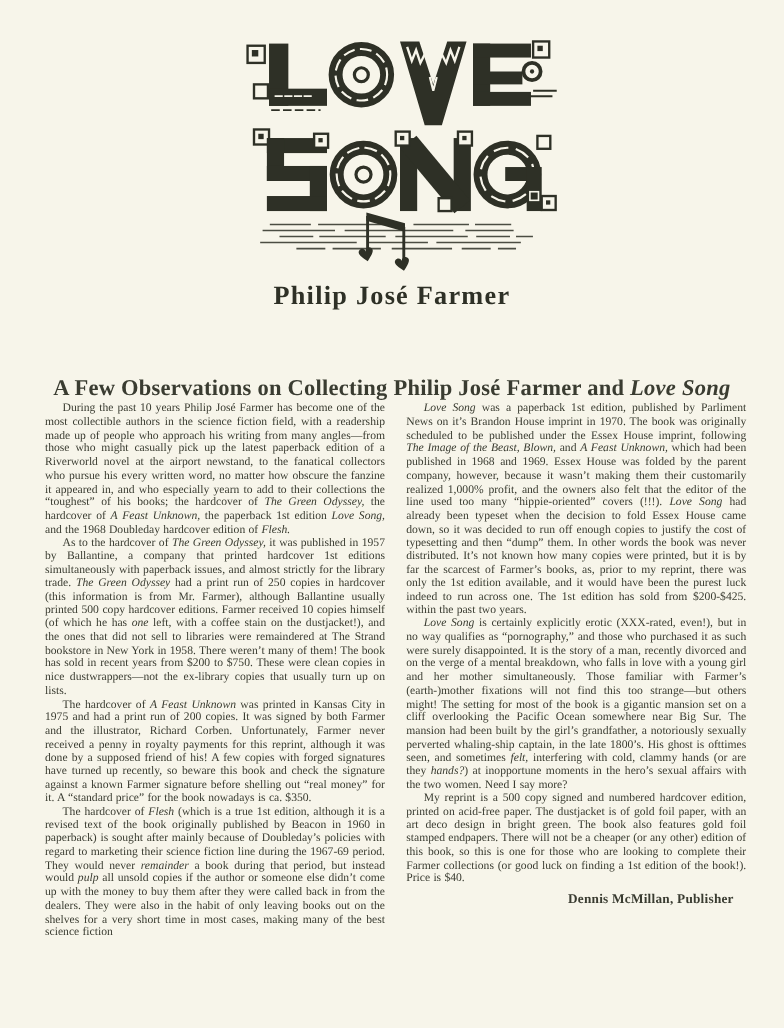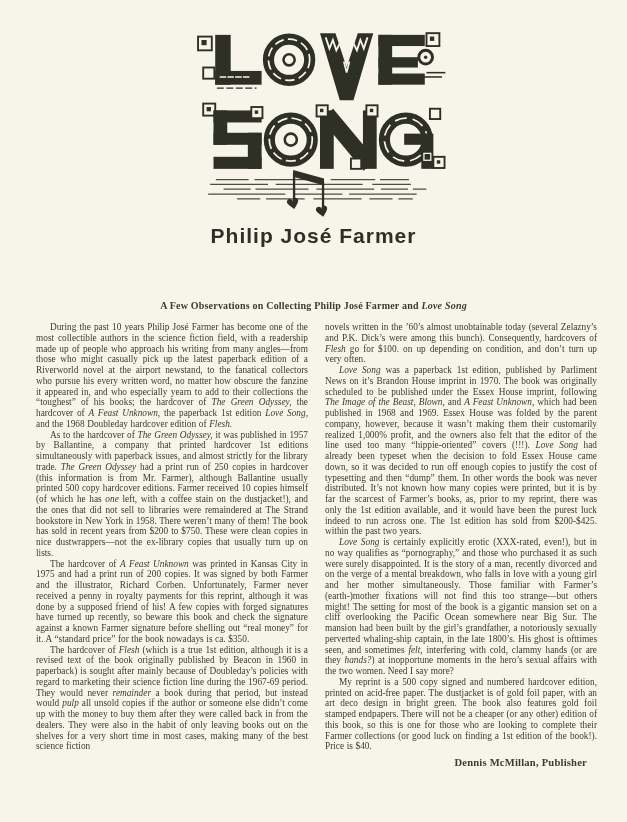--- a/index.html
+++ b/index.html
@@ -15,26 +15,26 @@
   .ink-fill   { fill:var(--logo_ink,#2e3026); }
   .ink-stroke { stroke:var(--logo_ink,#2e3026); fill:none; }
   .paper-line { stroke:var(--paper,#f7f5ea); fill:none; stroke-linecap:square; }
   .sq-out { stroke:var(--logo_ink,#2e3026); stroke-width:2.2; fill:var(--paper,#f7f5ea); }
   
   .staffnote { position:absolute; top:168px; left:50%; transform:translateX(-50%) translateX(10px); width:235px; height:56px; }
   .staff-line { stroke:var(--logo_ink,#2e3026); stroke-width:1.3; opacity:.85; }
   
   .author {
     position:absolute; top:224px; left:0; width:100%; text-align:center;
-    font-family:Liberation Sans, sans-serif; font-weight:bold;
+    font-family:Liberation Serif, serif; font-weight:bold;
     font-size:21px; letter-spacing:1px; color:var(--logo_ink,#2e3026);
   }
   .heading {
     position:absolute; top:300px; left:0; width:100%; text-align:center;
-    font-size:10px; font-weight:bold; letter-spacing:.2px; color:var(--ink,#3a3c31);
+    font-size:18px; font-weight:bold; letter-spacing:.2px; color:var(--ink,#3a3c31);
   }
   .heading i { font-style:italic; }
   
   .columns {
     position:absolute; top:322px; left:36px; right:30px;
     display:flex; gap:17px;
   }
   .col { flex:1 1 0; min-width:0; }
   .para {
     font-size:9.3px; line-height:10.75px; text-align:justify;
@@ -147,21 +147,20 @@
 
   <div class="columns">
     <div class="col">
         <p class="para"><span>During the past 10 years Philip José Farmer has become one of the most collectible authors in the science fiction field, with a readership made up of people who approach his writing from many angles—from those who might casually pick up the latest paperback edition of a Riverworld novel at the airport newstand, to the fanatical collectors who pursue his every written word, no matter how obscure the fanzine it appeared in, and who especially yearn to add to their collections the “toughest” of his books; the hardcover of </span><i>The Green Odyssey,</i><span> the hardcover of </span><i>A Feast Unknown,</i><span> the paperback 1st edition </span><i>Love Song,</i><span> and the 1968 Doubleday hardcover edition of </span><i>Flesh.</i></p>
         <p class="para"><span>As to the hardcover of </span><i>The Green Odyssey,</i><span> it was published in 1957 by Ballantine, a company that printed hardcover 1st editions simultaneously with paperback issues, and almost strictly for the library trade. </span><i>The Green Odyssey</i><span> had a print run of 250 copies in hardcover (this information is from Mr. Farmer), although Ballantine usually printed 500 copy hardcover editions. Farmer received 10 copies himself (of which he has </span><i>one</i><span> left, with a coffee stain on the dustjacket!), and the ones that did not sell to libraries were remaindered at The Strand bookstore in New York in 1958. There weren’t many of them! The book has sold in recent years from $200 to $750. These were clean copies in nice dustwrappers—not the ex-library copies that usually turn up on lists.</span></p>
         <p class="para"><span>The hardcover of </span><i>A Feast Unknown</i><span> was printed in Kansas City in 1975 and had a print run of 200 copies. It was signed by both Farmer and the illustrator, Richard Corben. Unfortunately, Farmer never received a penny in royalty payments for this reprint, although it was done by a supposed friend of his! A few copies with forged signatures have turned up recently, so beware this book and check the signature against a known Farmer signature before shelling out “real money” for it. A “standard price” for the book nowadays is ca. $350.</span></p>
         <p class="para"><span>The hardcover of </span><i>Flesh</i><span> (which is a true 1st edition, although it is a revised text of the book originally published by Beacon in 1960 in paperback) is sought after mainly because of Doubleday’s policies with regard to marketing their science fiction line during the 1967-69 period. They would never </span><i>remainder</i><span> a book during that period, but instead would </span><i>pulp</i><span> all unsold copies if the author or someone else didn’t come up with the money to buy them after they were called back in from the dealers. They were also in the habit of only leaving books out on the shelves for a very short time in most cases, making many of the best science fiction</span></p>
       </div>
     <div class="col">
       <div>
-          <p class="para noindent"><span>novels written in the ’60’s almost unobtainable today (several Zelazny’s and P.K. Dick’s were among this bunch). Consequently, hardcovers of </span><i>Flesh</i><span> go for $100. on up depending on condition, and don’t turn up very often.</span></p>
           <p class="para"><i>Love Song</i><span> was a paperback 1st edition, published by Parliment News on it’s Brandon House imprint in 1970. The book was originally scheduled to be published under the Essex House imprint, following </span><i>The Image of the Beast, Blown,</i><span> and </span><i>A Feast Unknown,</i><span> which had been published in 1968 and 1969. Essex House was folded by the parent company, however, because it wasn’t making them their customarily realized 1,000% profit, and the owners also felt that the editor of the line used too many “hippie-oriented” covers (!!!). </span><i>Love Song</i><span> had already been typeset when the decision to fold Essex House came down, so it was decided to run off enough copies to justify the cost of typesetting and then “dump” them. In other words the book was never distributed. It’s not known how many copies were printed, but it is by far the scarcest of Farmer’s books, as, prior to my reprint, there was only the 1st edition available, and it would have been the purest luck indeed to run across one. The 1st edition has sold from $200-$425. within the past two years.</span></p>
           <p class="para"><i>Love Song</i><span> is certainly explicitly erotic (XXX-rated, even!), but in no way qualifies as “pornography,” and those who purchased it as such were surely disappointed. It is the story of a man, recently divorced and on the verge of a mental breakdown, who falls in love with a young girl and her mother simultaneously. Those familiar with Farmer’s (earth-)mother fixations will not find this too strange—but others might! The setting for most of the book is a gigantic mansion set on a cliff overlooking the Pacific Ocean somewhere near Big Sur. The mansion had been built by the girl’s grandfather, a notoriously sexually perverted whaling-ship captain, in the late 1800’s. His ghost is ofttimes seen, and sometimes </span><i>felt,</i><span> interfering with cold, clammy hands (or are they </span><i>hands?</i><span>) at inopportune moments in the hero’s sexual affairs with the two women. Need I say more?</span></p>
           <p class="para"><span>My reprint is a 500 copy signed and numbered hardcover edition, printed on acid-free paper. The dustjacket is of gold foil paper, with an art deco design in bright green. The book also features gold foil stamped endpapers. There will not be a cheaper (or any other) edition of this book, so this is one for those who are looking to complete their Farmer collections (or good luck on finding a 1st edition of the book!). Price is $40.</span></p>
         </div>
       <div class="signature">Dennis McMillan, Publisher</div>
     </div>
   </div>
 
 </div>
 

